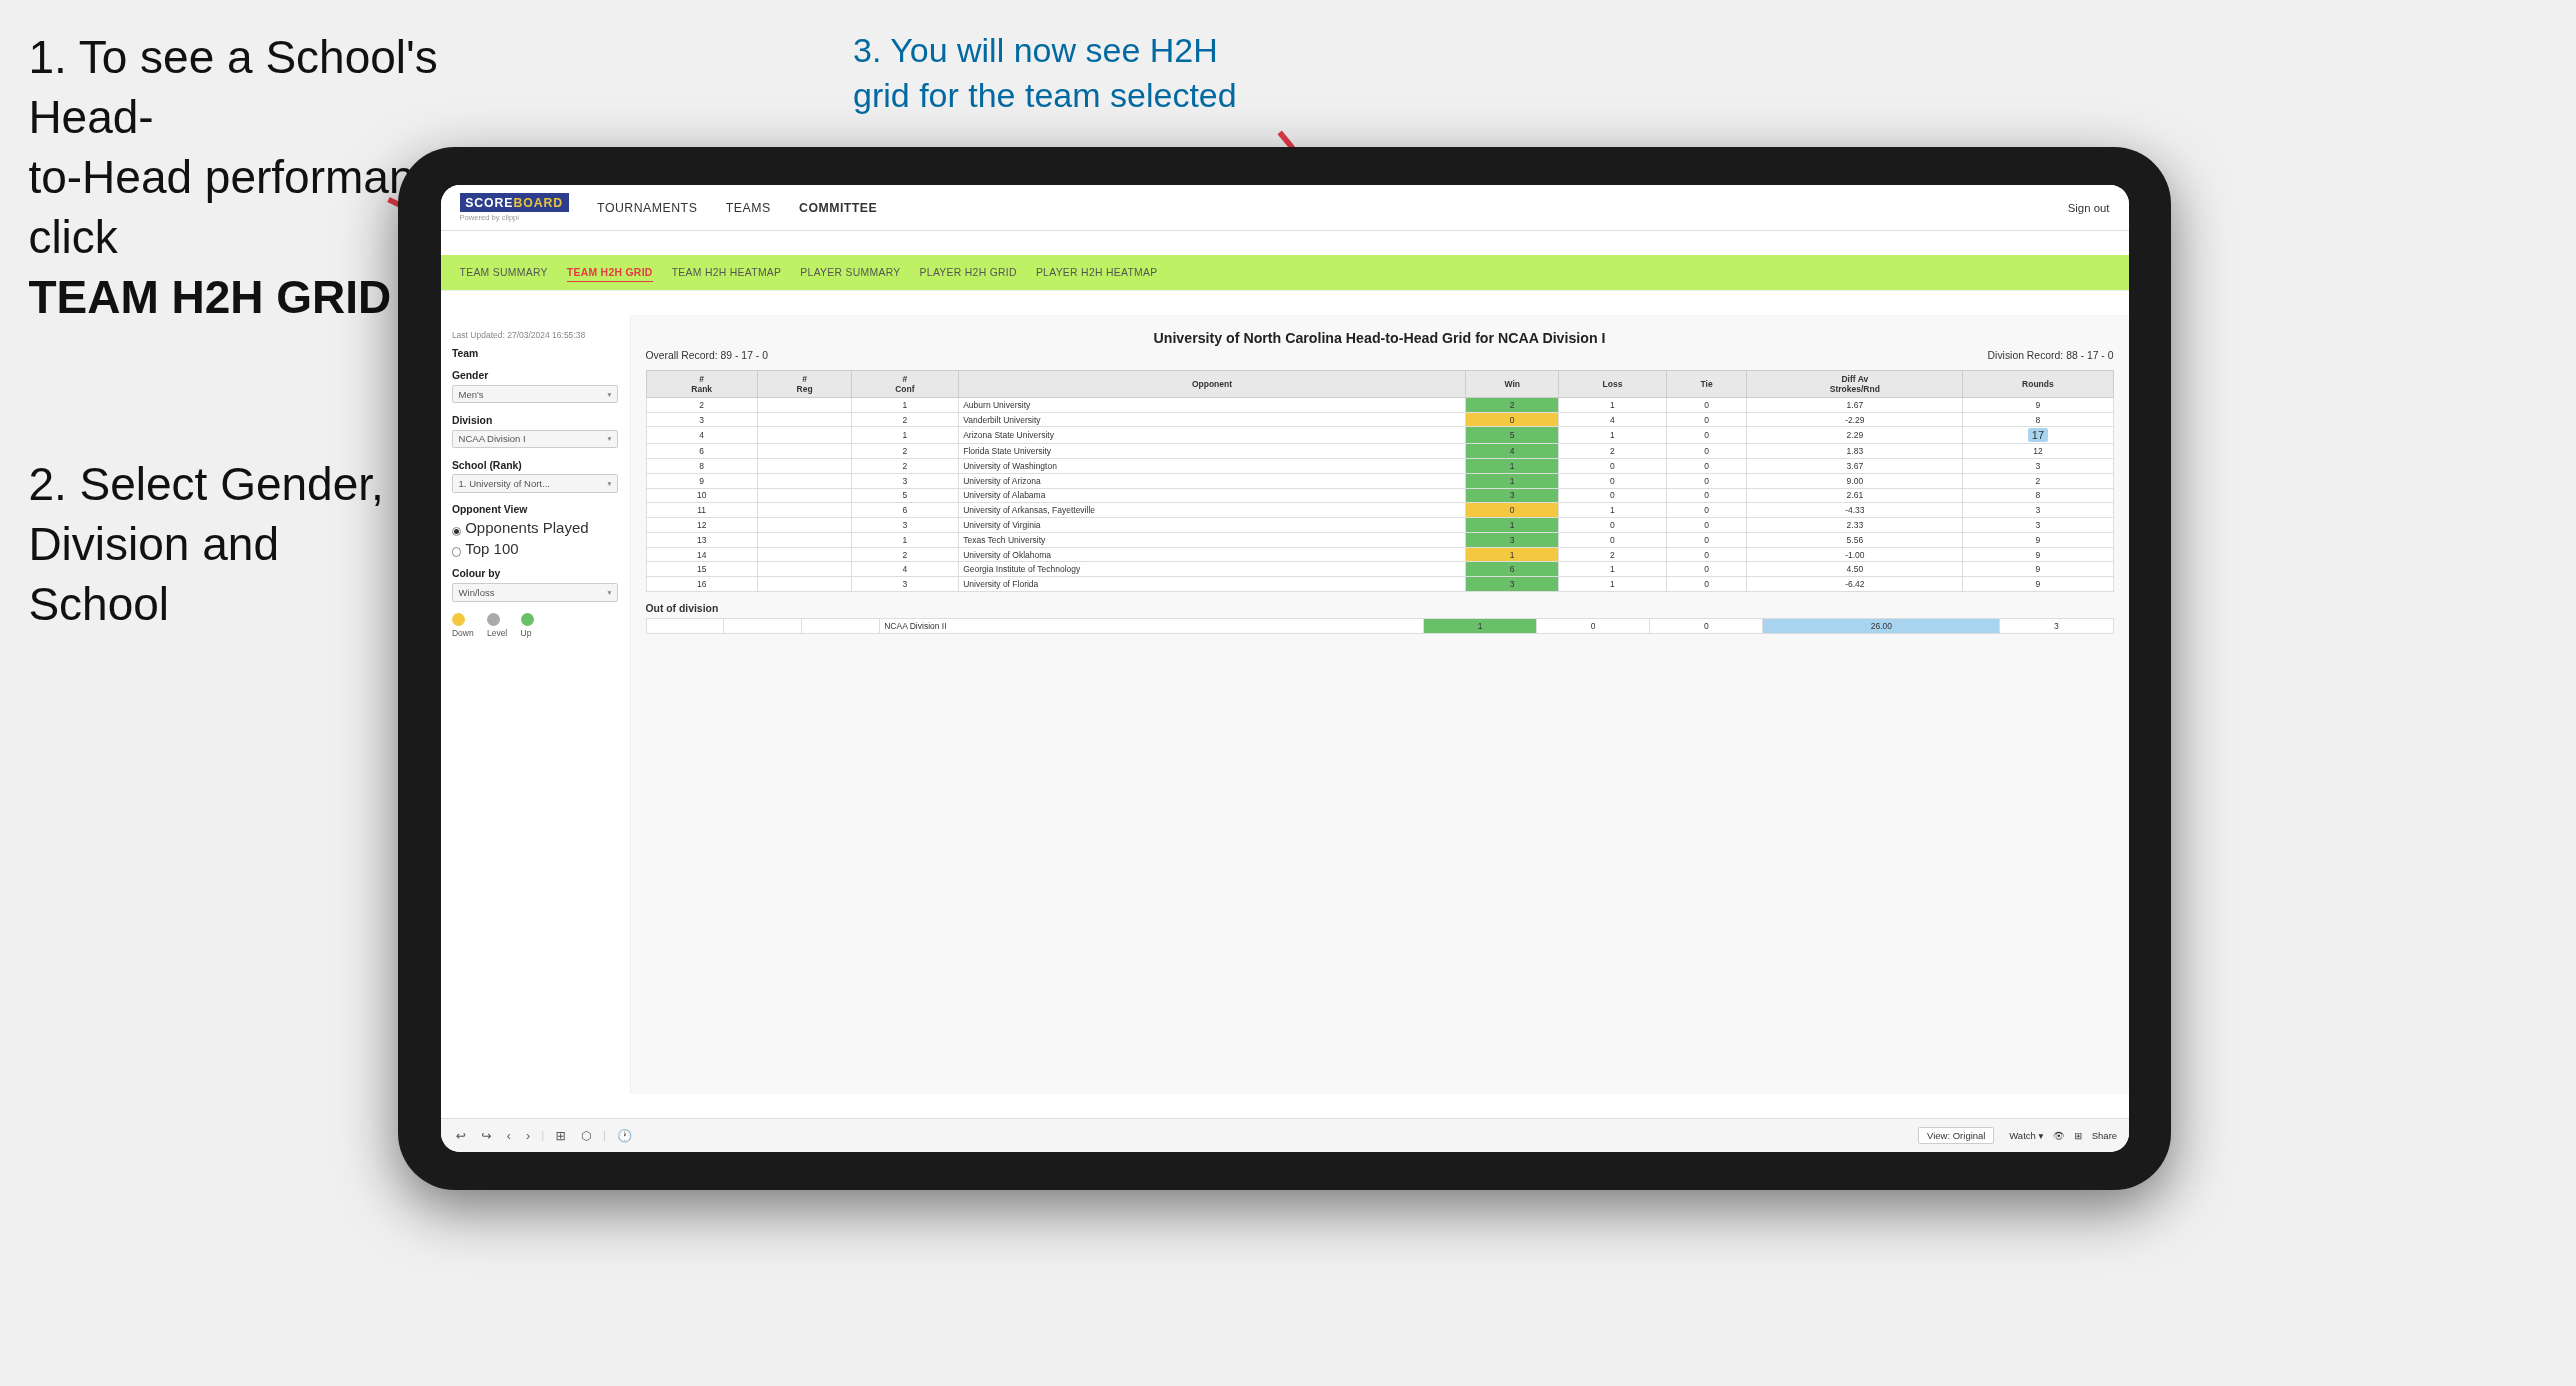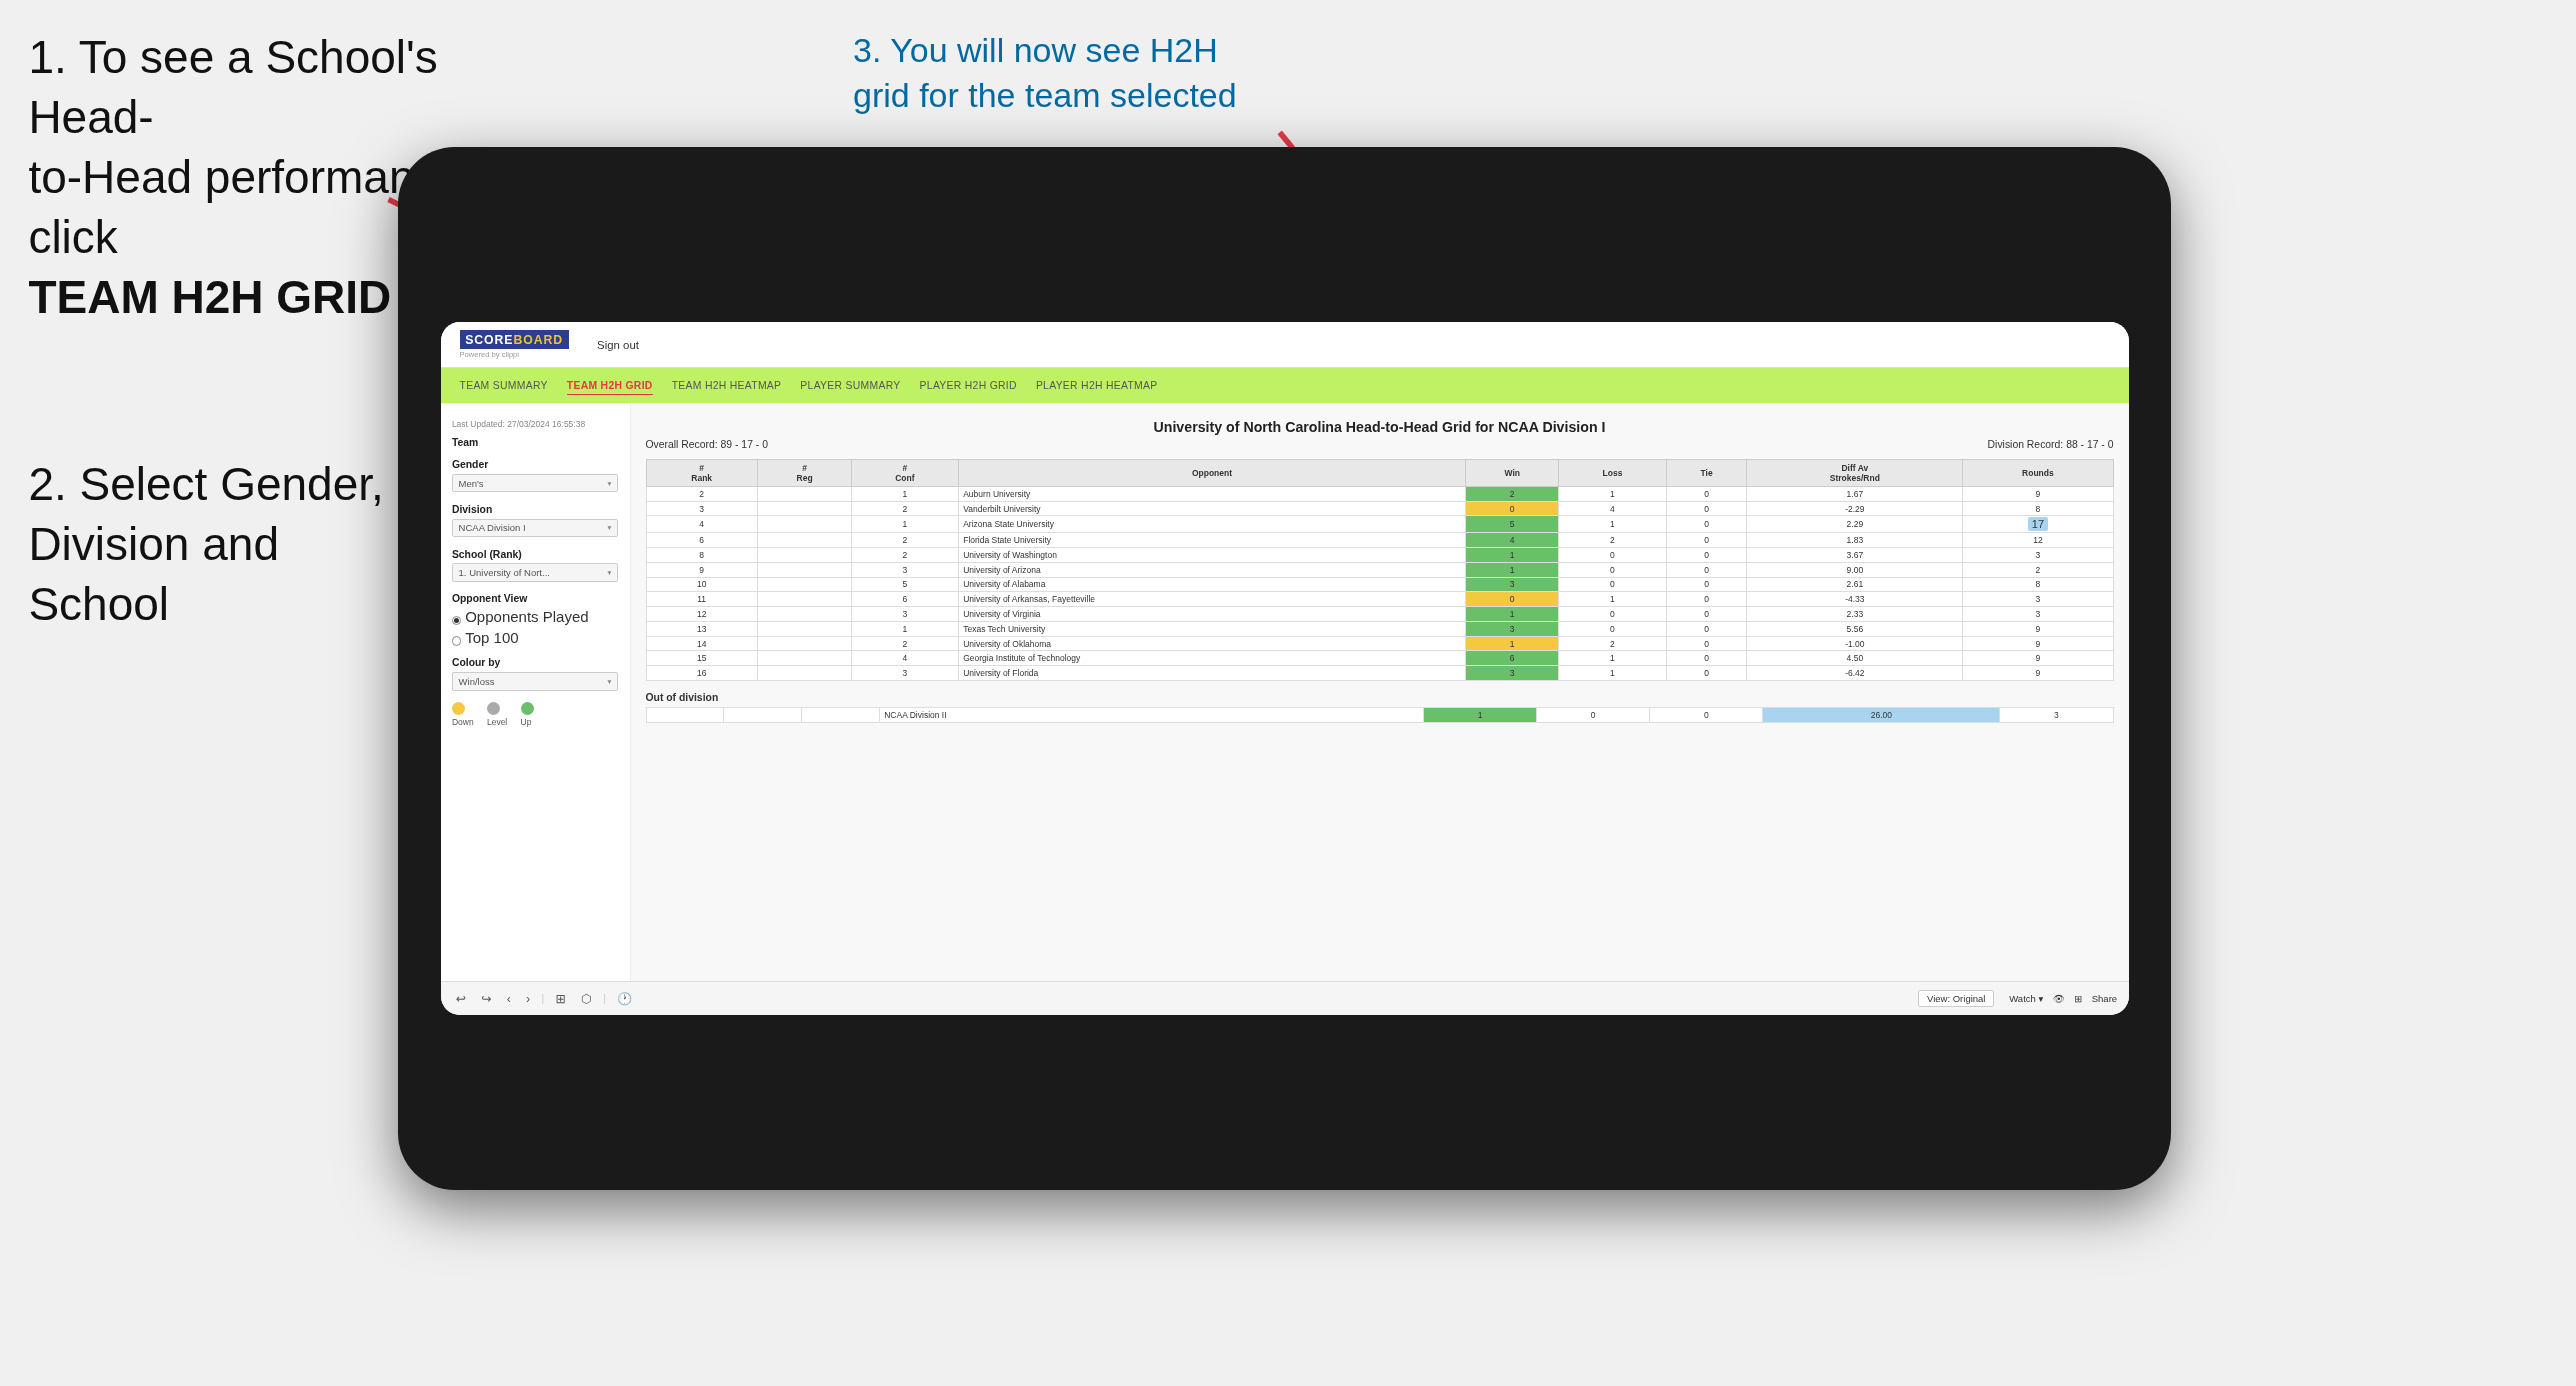--- a/index.html
+++ b/index.html
@@ -79,26 +79,27 @@
       background: #1a1a1a;
       border-radius: 57px;
       box-shadow: 0 19px 57px rgba(0,0,0,0.5);
       display: flex;
       align-items: center;
       justify-content: center;
     }
 
     .tablet-screen {
       width: 1688px;
-      height: 693px;
+      height: 967px;
       background: #fff;
       border-radius: 19px;
       overflow: hidden;
       display: flex;
       flex-direction: column;
+      gap: 24px;
     }
 
     
     .app-nav {
       background: #fff;
       border-bottom: 0.9px solid #ddd;
       display: flex;
       align-items: center;
       padding: 0 19px;
       height: 46px;
@@ -415,20 +416,25 @@
   <div class="tablet-screen">
 
     <div class="app-nav">
       <div class="app-logo">
         <div>
           <div class="logo-box">
             <span class="score">SCORE</span><span class="board">BOARD</span>
           </div>
           <span class="logo-powered">Powered by clippi</span>
         </div>
+      </div>
+      <div class="nav-links">
+        <a class="nav-link">TOURNAMENTS</a>
+        <a class="nav-link">TEAMS</a>
+        <a class="nav-link active">COMMITTEE</a>
       </div>
       <span class="nav-sign-out">Sign out</span>
     </div>
 
     <div class="sub-tabs">
       <span class="sub-tab">TEAM SUMMARY</span>
       <span class="sub-tab active">TEAM H2H GRID</span>
       <span class="sub-tab">TEAM H2H HEATMAP</span>
       <span class="sub-tab">PLAYER SUMMARY</span>
       <span class="sub-tab">PLAYER H2H GRID</span>

